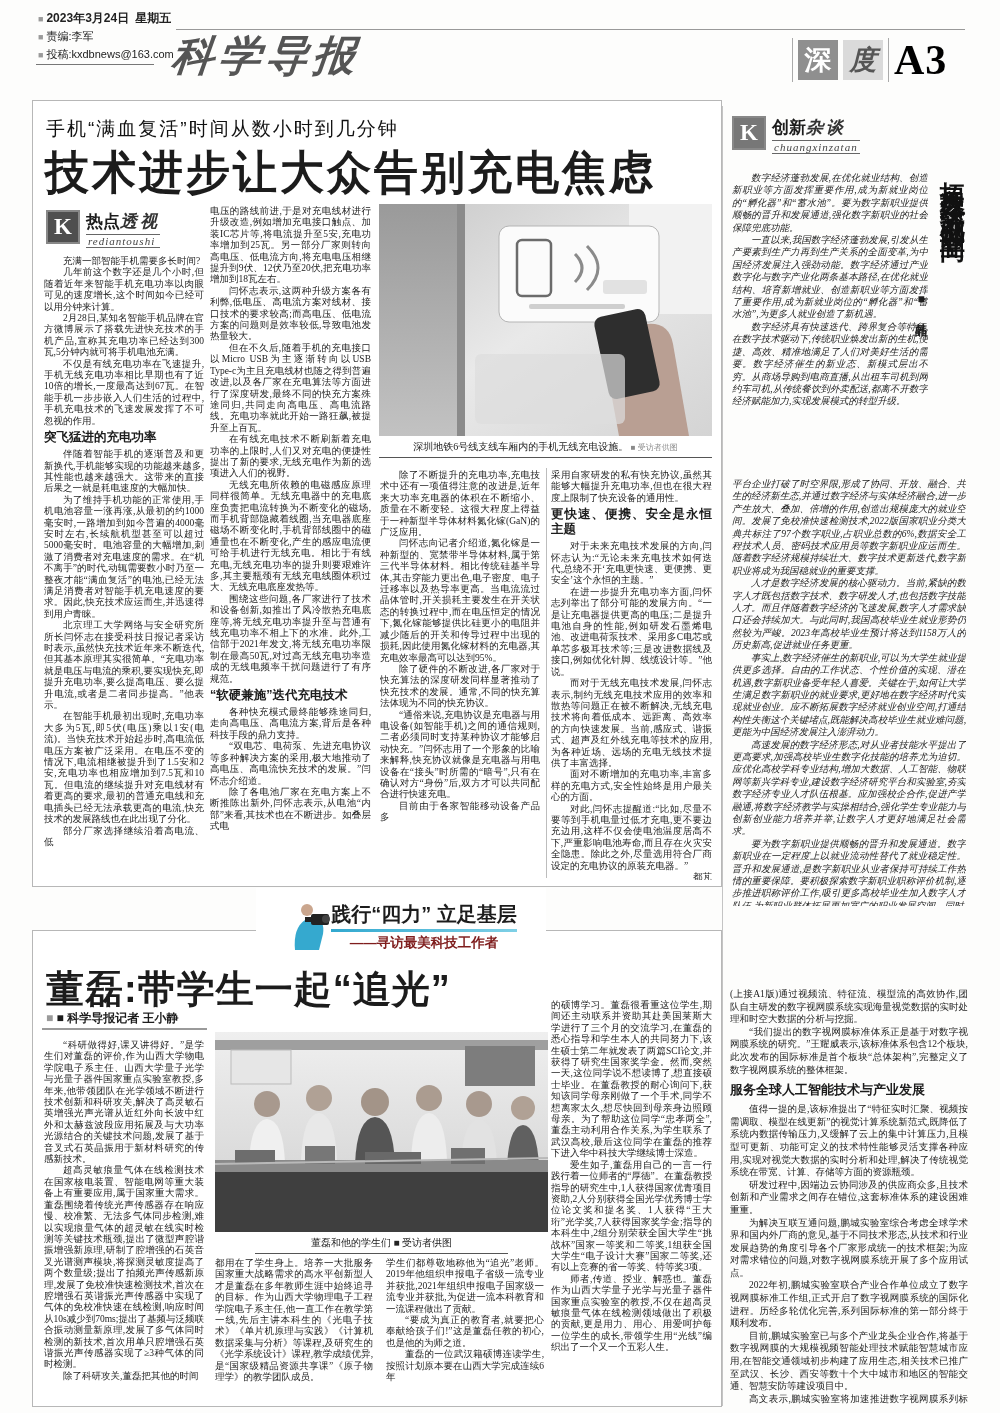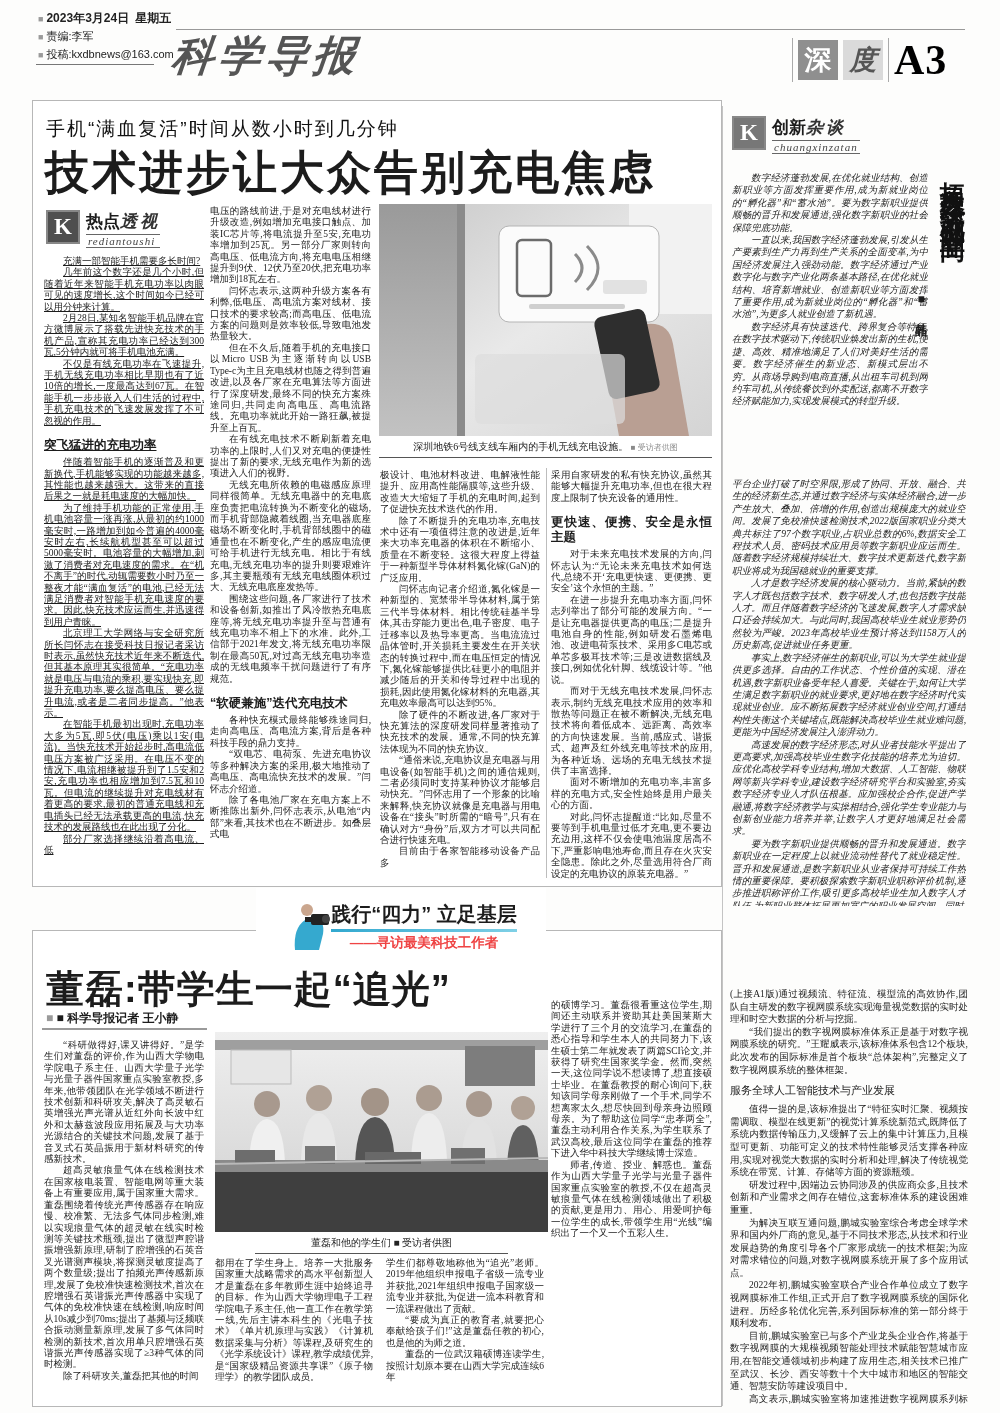--- a/index.html
+++ b/index.html
@@ -38,40 +38,40 @@
   .kt .row1{font-size:17px;white-space:nowrap;}
   .kt .row1 .b{font-family:"Liberation Sans",sans-serif;font-weight:bold;}
   .kt .row1 .i{font-style:italic;font-weight:bold;color:#333;letter-spacing:3px;font-family:"DejaVu Serif",serif;}
   .kt .py{display:block;font-style:italic;font-size:11px;color:#444;border-top:1px solid #666;
           border-bottom:1px solid #666;padding:0 2px;margin-top:1px;letter-spacing:1px;}
   
   .col{font-size:9.5px;line-height:11.4px;text-align:justify;overflow:hidden;}
   .col p{margin:0;text-indent:2em;}
   .col p.cont{text-indent:0;}
   .col p.sub{font-family:"Liberation Sans",sans-serif;font-weight:bold;font-size:12.5px;
-             text-indent:0;margin:11px 0 4px;line-height:15px;}
+             text-indent:0;margin:3px 0 4px;line-height:15px;}
   .col p.author{text-align:right;font-weight:normal;text-indent:0;}
   .kai{font-size:9.5px;line-height:12.4px;}
   .kai p{font-style:italic;}
   .cont2{font-size:9.5px;line-height:12.6px;}
-  .cont2 p.sub2{font-family:"Liberation Sans",sans-serif;font-weight:normal;font-size:11px;
+  .cont2 p.sub2{font-family:"Liberation Sans",sans-serif;font-weight:bold;font-size:13px;
                 text-indent:0;margin:6px 0 5px;line-height:16px;}
   
   .caption{font-size:10px;color:#222;text-align:center;border-bottom:1px solid #555;padding-bottom:3px;}
   .caption .sq{color:#8a8a8a;font-size:8px;}
   
   .vtitle{writing-mode:vertical-rl;font-weight:bold;font-size:25px;letter-spacing:5px;
           font-family:"Liberation Serif",serif;color:#111;}
   .vauthor{writing-mode:vertical-rl;font-weight:bold;font-size:12px;letter-spacing:2px;color:#222;}
   
   .midbadge{background:#fff;display:flex;align-items:center;justify-content:center;}
   .mb-text{text-align:center;}
   .mb-l1{font-family:"Liberation Sans",sans-serif;font-weight:bold;font-size:20px;white-space:nowrap;}
   .mb-bar{height:3px;background:linear-gradient(90deg,#31a8cf,#7fd0e6);margin:1px 0 2px;}
-  .mb-l2{font-family:"Liberation Sans",sans-serif;font-size:13.5px;font-weight:bold;color:#ef4444;white-space:nowrap;}
+  .mb-l2{font-family:"Liberation Sans",sans-serif;font-size:13.5px;font-weight:bold;color:#7f1d1d;white-space:nowrap;}
   .byline{font-family:"Liberation Sans",sans-serif;font-weight:bold;font-size:12px;}
   .byline .sq{color:#9a9a9a;}
   .byrule{border-bottom:2px solid #9a9a9a;}
 </style>
 </head>
 <body>
 
 <div id="paper">
 
   <div class="abs hdr-meta" style="left:38px;top:10px;">
@@ -130,21 +130,21 @@
       <path d="M240 232 L225 150 Q222 128 244 124 L268 120 Q290 118 294 140 L310 232 Z" fill="#b99f93"></path>
       <rect x="222" y="108" width="52" height="84" rx="8" transform="rotate(-12 248 150)" fill="#2e2e2e"></rect>
       <rect x="96" y="150" width="150" height="70" rx="6" fill="#dddddd" opacity="0.7"></rect>
     </svg>
   </div>
   <div class="abs caption" style="left:379px;top:440px;width:333px;">
     <span>深圳地铁6号线支线车厢内的手机无线充电设施。</span>
     <span class="sq">■ 受访者供图</span>
   </div>
 
-  <div class="abs col" style="left:44px;top:256px;width:160px;height:624px;text-decoration:underline;">
+  <div class="abs col" style="left:44px;top:256px;width:160px;height:624px;">
       <p>充满一部智能手机需要多长时间?</p>
       <p>几年前这个数字还是几个小时,但随着近年来智能手机充电功率以肉眼可见的速度增长,这个时间如今已经可以用分钟来计算。</p>
       <p>2月28日,某知名智能手机品牌在官方微博展示了搭载先进快充技术的手机产品,宣称其充电功率已经达到300瓦,5分钟内就可将手机电池充满。</p>
       <p>不仅是有线充电功率在飞速提升,手机无线充电功率相比早期也有了近10倍的增长,一度最高达到67瓦。在智能手机一步步嵌入人们生活的过程中,手机充电技术的飞速发展发挥了不可忽视的作用。</p>
       <p class="sub">突飞猛进的充电功率</p>
       <p>伴随着智能手机的逐渐普及和更新换代,手机能够实现的功能越来越多,其性能也越来越强大。这带来的直接后果之一就是耗电速度的大幅加快。</p>
       <p>为了维持手机功能的正常使用,手机电池容量一涨再涨,从最初的约1000毫安时,一路增加到如今普遍的4000毫安时左右,长续航机型甚至可以超过5000毫安时。电池容量的大幅增加,刺激了消费者对充电速度的需求。在“机不离手”的时代,动辄需要数小时乃至一整夜才能“满血复活”的电池,已经无法满足消费者对智能手机充电速度的要求。因此,快充技术应运而生,并迅速得到用户青睐。</p>
       <p>北京理工大学网络与安全研究所所长闫怀志在接受科技日报记者采访时表示,虽然快充技术近年来不断迭代,但其基本原理其实很简单。“充电功率就是电压与电流的乘积,要实现快充,即提升充电功率,要么提高电压、要么提升电流,或者是二者同步提高。”他表示。</p>
       <p>在智能手机最初出现时,充电功率大多为5瓦,即5伏(电压)乘以1安(电流)。当快充技术开始起步时,高电流低电压方案被广泛采用。在电压不变的情况下,电流相继被提升到了1.5安和2安,充电功率也相应增加到7.5瓦和10瓦。但电流的继续提升对充电线材有着更高的要求,最初的普通充电线和充电插头已经无法承载更高的电流,快充技术的发展路线也在此出现了分化。</p>
       <p>部分厂家选择继续沿着高电流、低</p>
@@ -155,21 +155,20 @@
       <p>但在不久后,随着手机的充电接口以Micro USB为主逐渐转向以USB Type-c为主且充电线材也随之得到普遍改进,以及各厂家在充电算法等方面进行了深度研发,最终不同的快充方案殊途同归,共同走向高电压、高电流路线。充电功率就此开始一路狂飙,被提升至上百瓦。</p>
       <p>在有线充电技术不断刷新着充电功率的上限时,人们又对充电的便捷性提出了新的要求,无线充电作为新的选项进入人们的视野。</p>
       <p>无线充电所依赖的电磁感应原理同样很简单。无线充电器中的充电底座负责把电流转换为不断变化的磁场,而手机背部隐藏着线圈,当充电器底座磁场不断变化时,手机背部线圈中的磁通量也在不断变化,产生的感应电流便可给手机进行无线充电。相比于有线充电,无线充电功率的提升则要艰难许多,其主要瓶颈有无线充电线圈体积过大、无线充电底座发热等。</p>
       <p>围绕这些问题,各厂家进行了技术和设备创新,如推出了风冷散热充电底座等,将无线充电功率提升至与普通有线充电功率不相上下的水准。此外,工信部于2021年发文,将无线充电功率限制在最高50瓦,对过高无线充电功率造成的无线电频率干扰问题进行了有序规范。</p>
       <p class="sub">“软硬兼施”迭代充电技术</p>
       <p>各种快充模式最终能够殊途同归,走向高电压、高电流方案,背后是各种科技手段的鼎力支持。</p>
       <p>“双电芯、电荷泵、先进充电协议等多种解决方案的采用,极大地推动了高电压、高电流快充技术的发展。”闫怀志介绍道。</p>
       <p>除了各电池厂家在充电方案上不断推陈出新外,闫怀志表示,从电池“内部”来看,其技术也在不断进步。如叠层式电</p>
     </div>
   <div class="abs col" style="left:380px;top:470px;width:160px;height:410px;">
-      <p class="cont">极设计、电池材料改进、电解液性能提升、应用高性能隔膜等,这些升级、改造大大缩短了手机的充电时间,起到了促进快充技术迭代的作用。</p>
       <p>除了不断提升的充电功率,充电技术中还有一项值得注意的改进是,近年来大功率充电器的体积在不断缩小、质量在不断变轻。这很大程度上得益于一种新型半导体材料氮化镓(GaN)的广泛应用。</p>
       <p>闫怀志向记者介绍道,氮化镓是一种新型的、宽禁带半导体材料,属于第三代半导体材料。相比传统硅基半导体,其击穿能力更出色,电子密度、电子迁移率以及热导率更高。当电流流过晶体管时,开关损耗主要发生在开关状态的转换过程中,而在电压恒定的情况下,氮化镓能够提供比硅更小的电阻并减少随后的开关和传导过程中出现的损耗,因此使用氮化镓材料的充电器,其充电效率最高可以达到95%。</p>
       <p>除了硬件的不断改进,各厂家对于快充算法的深度研发同样显著推动了快充技术的发展。通常,不同的快充算法体现为不同的快充协议。</p>
       <p>“通俗来说,充电协议是充电器与用电设备(如智能手机)之间的通信规则,二者必须同时支持某种协议才能够启动快充。”闫怀志用了一个形象的比喻来解释,快充协议就像是充电器与用电设备在“接头”时所需的“暗号”,只有在确认对方“身份”后,双方才可以共同配合进行快速充电。</p>
       <p>目前由于各家智能移动设备产品多</p>
     </div>
   <div class="abs col" style="left:551px;top:470px;width:161px;height:410px;">
       <p class="cont">采用自家研发的私有快充协议,虽然其能够大幅提升充电功率,但也在很大程度上限制了快充设备的通用性。</p>
       <p class="sub">更快速、便携、安全是永恒主题</p>
       <p>对于未来充电技术发展的方向,闫怀志认为:“无论未来充电技术如何迭代,总绕不开‘充电更快速、更便携、更安全’这个永恒的主题。”</p>
@@ -273,20 +272,21 @@
   <div class="abs col" style="left:215px;top:1258px;width:158px;height:140px;">
       <p class="cont">都用在了学生身上。培养一大批服务国家重大战略需求的高水平创新型人才是董磊在多年教师生涯中始终追寻的目标。作为山西大学物理电子工程学院电子系主任,他一直工作在教学第一线,先后主讲本科生的《光电子技术》《单片机原理与实践》《计算机数据采集与分析》等课程,及研究生的《光学系统设计》课程,教学成绩优异,是“国家级精品资源共享课”《原子物理学》的教学团队成员。</p>
     </div>
   <div class="abs col" style="left:386px;top:1258px;width:158px;height:140px;">
       <p class="cont">学生们都尊敬地称他为“追光”老师。2019年他组织申报电子省级一流专业并获批,2021年组织申报电子国家级一流专业并获批,为促进一流本科教育和一流课程做出了贡献。</p>
       <p>“要成为真正的教育者,就要把心奉献给孩子们!”这是董磊任教的初心,也是他的为师之道。</p>
       <p>董磊的一位武汉籍硕博连读学生,按照计划原本要在山西大学完成连续6年</p>
     </div>
   <div class="abs col" style="left:551px;top:1000px;width:161px;height:398px;">
       <p class="cont">的硕博学习。董磊很看重这位学生,期间还主动联系并资助其赴美国莱斯大学进行了三个月的交流学习,在董磊的悉心指导和学生本人的共同努力下,该生硕士第二年就发表了两篇SCI论文,并获得了研究生国家奖学金。然而,突然一天,这位同学说不想读博了,想直接硕士毕业。在董磊教授的耐心询问下,获知该同学母亲刚做了一个手术,同学不想离家太久,想尽快回到母亲身边照顾母亲。为了帮助这位同学“忠孝两全”,董磊主动利用合作关系,为学生联系了武汉高校,最后这位同学在董磊的推荐下进入华中科技大学继续博士深造。</p>
+      <p>爱生如子,董磊用自己的一言一行践行着一位师者的“厚德”。在董磊教授指导的研究生中,1人获得国家优青项目资助,2人分别获得全国光学优秀博士学位论文奖和提名奖、1人获得“王大珩”光学奖,7人获得国家奖学金;指导的本科生中,2组分别荣获全国大学生“挑战杯”国家一等奖和二等奖,1组获全国大学生“电子设计大赛”国家二等奖,还有以上竞赛的省一等奖、特等奖3项。</p>
       <p>师者,传道、授业、解惑也。董磊作为山西大学量子光学与光量子器件国家重点实验室的教授,不仅在超高灵敏痕量气体在线检测领域做出了积极的贡献,更是用力、用心、用爱呵护每一位学生的成长,带领学生用“光线”编织出了一个又一个五彩人生。</p>
     </div>
 
   <div class="abs col cont2" style="left:730px;top:988px;width:238px;height:418px;">
       <p class="cont">(上接A1版)通过视频流、特征流、模型流的高效协作,团队自主研发的数字视网膜系统实现海量视觉数据的实时处理和时空大数据的分析与挖掘。</p>
       <p>“我们提出的数字视网膜标准体系正是基于对数字视网膜系统的研究。”王耀威表示,该标准体系包含12个板块,此次发布的国际标准是首个板块“总体架构”,完整定义了数字视网膜系统的整体框架。</p>
       <p class="sub2">服务全球人工智能技术与产业发展</p>
       <p>值得一提的是,该标准提出了“特征实时汇聚、视频按需调取、模型在线更新”的视觉计算系统新范式,既降低了系统内数据传输压力,又缓解了云上的集中计算压力,且模型可更新、功能可定义的技术特性能够灵活支撑各种应用,实现对视觉大数据的实时分析和处理,解决了传统视觉系统在带宽、计算、存储等方面的资源瓶颈。</p>
       <p>研发过程中,因端边云协同涉及的供应商众多,且技术创新和产业需求之间存在错位,这套标准体系的建设困难重重。</p>
       <p>为解决互联互通问题,鹏城实验室综合考虑全球学术界和国内外厂商的意见,基于不同技术形态,从技术和行业发展趋势的角度引导各个厂家形成统一的技术框架;为应对需求错位的问题,对数字视网膜系统开展了多个应用试点。</p>

